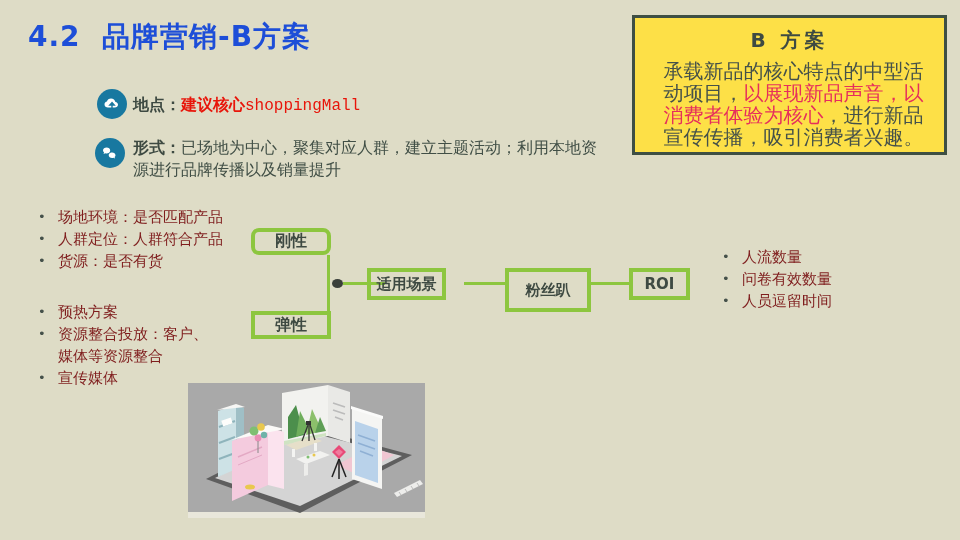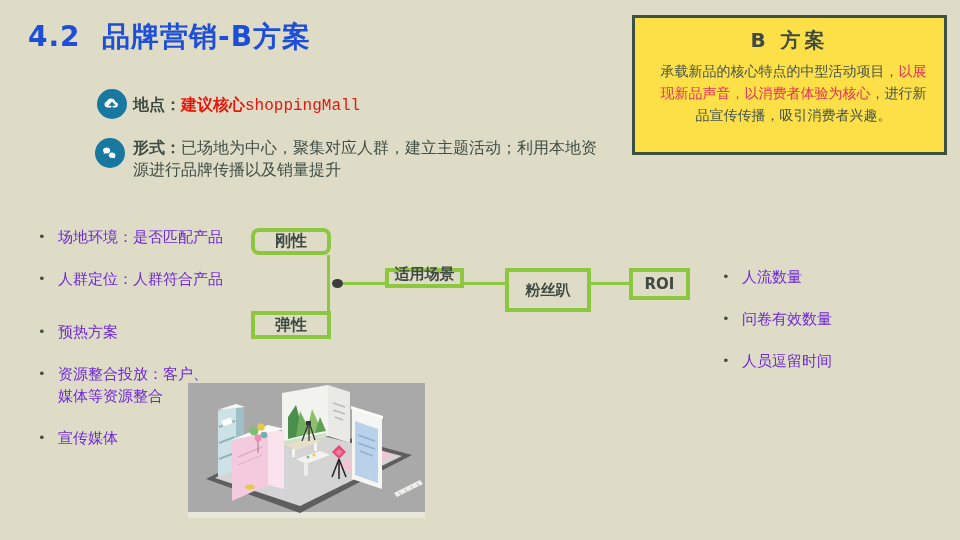--- a/index.html
+++ b/index.html
@@ -18,38 +18,38 @@
   }
 
   
   .plan-box{
     left:632px;top:15px;width:309px;height:134px;
     background:#fde047;border:3px solid #3E4F44;
     text-align:center;
   }
   .plan-box-title{font-size:20px;font-weight:700;color:#3E4A42;margin-top:9px;letter-spacing:4px;}
   .plan-box-body{
-    font-size:14px;line-height:22px;margin:6px 12px 0 20px;text-align:center;color:#45514A;
+    font-size:20px;line-height:22px;margin:6px 12px 0 20px;text-align:center;color:#45514A;
   }
   .plan-box-body .hl{color:#E62E5C;}
 
   
   .icon-circle{
     width:30px;height:30px;border-radius:50%;background:#1878A0;
     display:flex;align-items:center;justify-content:center;
   }
   .point-line{font-size:16px;line-height:22px;}
   .point-label{font-weight:700;color:#3E4A42;}
   .red-bold{color:#E8150A;font-weight:700;}
   .red-mono{color:#E8150A;font-family:"Liberation Mono","DejaVu Sans Mono",monospace;font-size:16px;}
 
   
   ul.blist{list-style:none;margin:0;padding:0;}
   ul.blist li{
-    position:relative;padding-left:24px;font-size:15px;line-height:22px;color:#6d28d9;margin-top:20px;
+    position:relative;padding-left:24px;font-size:15px;line-height:22px;color:#7f1d1d;
   }
   ul.blist li::before{
     content:"\2022";position:absolute;left:4px;top:0;color:#45514A;font-size:13px;
   }
 
   
   .flow-box{
     border:4px solid #8DC63F;background:transparent;
     display:flex;align-items:center;justify-content:center;
     font-weight:700;color:#3E4A42;box-sizing:border-box;
@@ -86,40 +86,41 @@
     <path d="M10.5 9.8c.5-.2 1-.3 1.6-.3 1.9 0 3.4 1.2 3.4 2.8 0 .7-.3 1.3-.9 1.8l.5 1.4-1.7-.7c-.4.1-.8.2-1.3.2-1.9 0-3.4-1.2-3.4-2.7 0-1 .7-1.9 1.8-2.5z" fill="#fff"></path>
   </svg>
 </div>
 <div class="abs point-line" style="left:133px;top:137px;width:468px;">
   <span class="point-label">形式：</span><span>已场地为中心，聚集对应人群，建立主题活动；利用本地资源进行品牌传播以及销量提升</span>
 </div>
 
 <ul class="blist abs" style="left:34px;top:206px;width:230px;">
   <li>场地环境：是否匹配产品</li>
   <li>人群定位：人群符合产品</li>
+  <li>货源：是否有货</li>
 </ul>
 
 <ul class="blist abs" style="left:34px;top:301px;width:185px;">
   <li>预热方案</li>
   <li>资源整合投放：客户、 媒体等资源整合</li>
   <li>宣传媒体</li>
 </ul>
 
 <div class="abs flow-box" style="left:251px;top:228px;width:80px;height:27px;font-size:16px;border-radius:8px;">
     <span>刚性</span>
   </div>
 <div class="abs flow-box" style="left:251px;top:311px;width:80px;height:28px;font-size:16px;">
     <span>弹性</span>
   </div>
 
 <div class="abs gline" style="left:327px;top:255px;width:3px;height:56px;"></div>
 <div class="abs dot" style="left:332px;top:279px;"></div>
 <div class="abs gline" style="left:343px;top:282px;width:42px;height:3px;"></div>
 
-<div class="abs flow-box" style="left:385px;top:268px;width:79px;height:20px;font-size:15px;align-items:flex-end;">
+<div class="abs flow-box" style="left:367px;top:268px;width:79px;height:32px;font-size:15px;">
     <span>适用场景</span>
   </div>
 <div class="abs gline" style="left:464px;top:282px;width:41px;height:3px;"></div>
 <div class="abs flow-box" style="left:505px;top:268px;width:86px;height:44px;font-size:15px;">
     <span>粉丝趴</span>
   </div>
 <div class="abs gline" style="left:591px;top:282px;width:38px;height:3px;"></div>
 <div class="abs flow-box" style="left:629px;top:268px;width:61px;height:32px;font-size:15px;">
     <span>ROI</span>
   </div>

